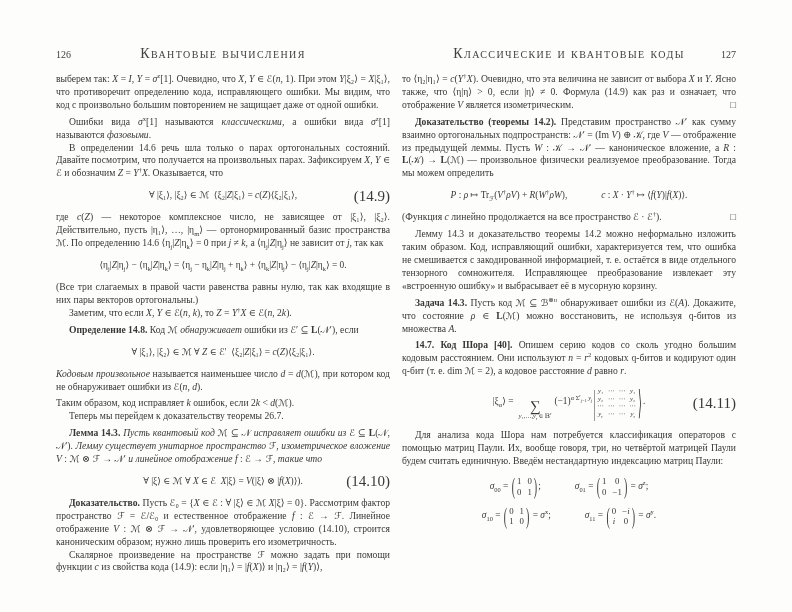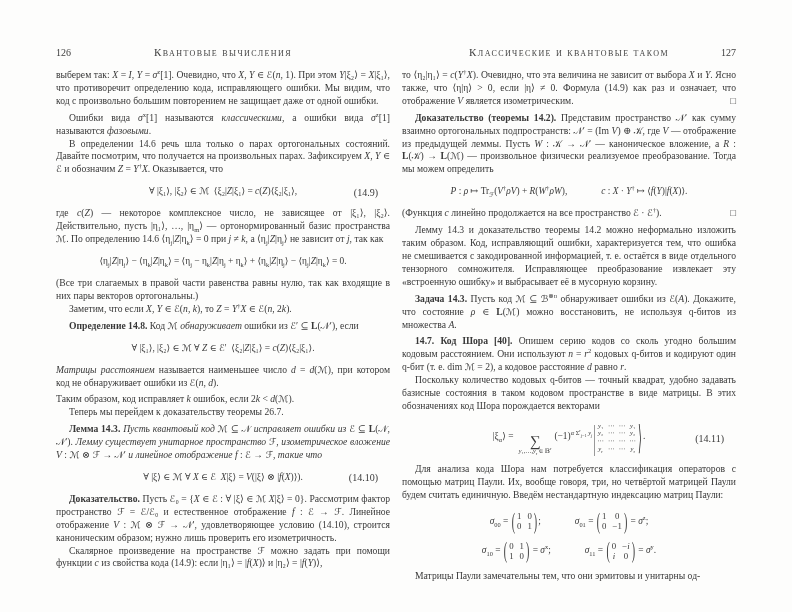--- a/index.html
+++ b/index.html
@@ -9,27 +9,27 @@
     font-family:"Liberation Serif","DejaVu Serif","DejaVu Sans",serif;
     color:#383838;
   }
   .spread{position:relative;width:792px;height:612px;}
   .page{position:absolute;top:46px;width:334px;}
   .page-left{left:56px;}
   .page-right{left:402px;}
   .pg-head{display:flex;align-items:baseline;margin-bottom:11px;}
   .pg-num{font-size:10px;width:34px;color:#3c3c3c;}
   .pg-num.r{text-align:right;}
-  .run-head{flex:1;text-align:center;font-variant:small-caps;letter-spacing:1.4px;font-size:11px;color:#404040;}
+  .run-head{flex:1;text-align:center;font-variant:small-caps;letter-spacing:1.4px;font-size:14px;color:#404040;}
   .pg-body{width:100%;}
   .para{margin:0;font-size:9.65px;line-height:12.9px;text-align:justify;}
   .para.ind{text-indent:13px;}
   .sp{margin-top:4px;}
   .eq{position:relative;margin:9px 0;font-size:9.4px;line-height:13px;text-align:center;}
-  .eq-num{position:absolute;right:12px;top:50%;transform:translateY(-50%);font-size:10px;}
+  .eq-num{position:absolute;right:0;top:50%;transform:translateY(-50%);font-size:15px;}
   sup,sub{font-size:68%;line-height:0;}
   b{font-weight:bold;}
   .qed{float:right;}
   .wgap{display:inline-block;width:34px;}
   .sum{display:inline-flex;flex-direction:column;align-items:center;vertical-align:-7px;margin:0 3px;}
   .sum .sig{font-size:15px;line-height:12px;}
   .sum .sub{font-size:6.2px;line-height:7px;white-space:nowrap;}
   .mx{display:inline-flex;align-items:center;vertical-align:middle;white-space:nowrap;margin:0 1px;}
   .paren{display:inline-block;transform:scaleY(2.25);font-size:10px;}
   .m2{display:inline-grid;grid-template-columns:auto auto;column-gap:6px;text-align:center;font-size:8.8px;line-height:10.2px;padding:0 2px;}
@@ -51,45 +51,44 @@
         <p class="para">выберем так: <i>X</i> = <i>I</i>, <i>Y</i> = <i>σ</i><sup>z</sup>[1]. Очевидно, что <i>X</i>, <i>Y</i> ∈ ℰ(<i>n</i>, 1). При этом <i>Y</i>|ξ₂⟩ = <i>X</i>|ξ₁⟩, что противоречит определению кода, исправляющего ошибки. Мы видим, что код с произвольно большим повторением не защищает даже от одной ошибки.</p>
         <p class="para ind sp">Ошибки вида <i>σ</i><sup>x</sup>[1] называются <i>классическими</i>, а ошибки вида <i>σ</i><sup>z</sup>[1] называются <i>фазовыми</i>.</p>
         <p class="para ind">В определении 14.6 речь шла только о парах ортогональных состояний. Давайте посмотрим, что получается на произвольных парах. Зафиксируем <i>X</i>, <i>Y</i> ∈ ℰ и обозначим <i>Z</i> = <i>Y</i><sup>†</sup><i>X</i>. Оказывается, что</p>
         <div class="eq"><span class="eq-body">∀ |ξ₁⟩, |ξ₂⟩ ∈ ℳ ⟨ξ₂|<i>Z</i>|ξ₁⟩ = <i>c</i>(<i>Z</i>)⟨ξ₂|ξ₁⟩,</span><span class="eq-num">(14.9)</span></div>
         <p class="para">где <i>c</i>(<i>Z</i>) — некоторое комплексное число, не зависящее от |ξ₁⟩, |ξ₂⟩. Действительно, пусть |η₁⟩, …, |η<sub>m</sub>⟩ — ортонормированный базис пространства ℳ. По определению 14.6 ⟨η<sub>j</sub>|<i>Z</i>|η<sub>k</sub>⟩ = 0 при <i>j</i> ≠ <i>k</i>, а ⟨η<sub>j</sub>|<i>Z</i>|η<sub>j</sub>⟩ не зависит от <i>j</i>, так как</p>
         <div class="eq"><span class="eq-body">⟨η<sub>j</sub>|<i>Z</i>|η<sub>j</sub>⟩ − ⟨η<sub>k</sub>|<i>Z</i>|η<sub>k</sub>⟩ = ⟨η<sub>j</sub> − η<sub>k</sub>|<i>Z</i>|η<sub>j</sub> + η<sub>k</sub>⟩ + ⟨η<sub>k</sub>|<i>Z</i>|η<sub>j</sub>⟩ − ⟨η<sub>j</sub>|<i>Z</i>|η<sub>k</sub>⟩ = 0.</span></div>
         <p class="para">(Все три слагаемых в правой части равенства равны нулю, так как входящие в них пары векторов ортогональны.)</p>
         <p class="para ind">Заметим, что если <i>X</i>, <i>Y</i> ∈ ℰ(<i>n</i>, <i>k</i>), то <i>Z</i> = <i>Y</i><sup>†</sup><i>X</i> ∈ ℰ(<i>n</i>, 2<i>k</i>).</p>
         <p class="para ind sp"><b>Определение 14.8.</b> Код ℳ <i>обнаруживает</i> ошибки из ℰ′ ⊆ <b>L</b>(𝒩′), если</p>
         <div class="eq"><span class="eq-body">∀ |ξ₁⟩, |ξ₂⟩ ∈ ℳ ∀ <i>Z</i> ∈ ℰ′ ⟨ξ₂|<i>Z</i>|ξ₁⟩ = <i>c</i>(<i>Z</i>)⟨ξ₂|ξ₁⟩.</span></div>
-        <p class="para"><i>Матрицы расстоянием</i> называется наименьшее число <i>d</i> = <i>d</i>(ℳ), при котором код не обнаруживает ошибки из ℰ(<i>n</i>, <i>d</i>).</p>
+        <p class="para"><i>Кодовым произвольное</i> называется наименьшее число <i>d</i> = <i>d</i>(ℳ), при котором код не обнаруживает ошибки из ℰ(<i>n</i>, <i>d</i>).</p>
         <p class="para sp">Таким образом, код исправляет <i>k</i> ошибок, если 2<i>k</i> &lt; <i>d</i>(ℳ).</p>
         <p class="para ind">Теперь мы перейдем к доказательству теоремы 26.7.</p>
         <p class="para ind sp"><b>Лемма 14.3.</b> <i>Пусть квантовый код</i> ℳ ⊆ 𝒩 <i>исправляет ошибки из</i> ℰ ⊆ <b>L</b>(𝒩, 𝒩′). <i>Лемму существует унитарное пространство</i> ℱ, <i>изометрическое вложение</i> <i>V</i> : ℳ ⊗ ℱ → 𝒩′ <i>и линейное отображение</i> <i>f</i> : ℰ → ℱ, <i>такие что</i></p>
         <div class="eq"><span class="eq-body">∀ |ξ⟩ ∈ ℳ ∀ <i>X</i> ∈ ℰ <i>X</i>|ξ⟩ = <i>V</i>(|ξ⟩ ⊗ |<i>f</i>(<i>X</i>)⟩).</span><span class="eq-num">(14.10)</span></div>
         <p class="para ind sp"><b>Доказательство.</b> Пусть ℰ₀ = {<i>X</i> ∈ ℰ : ∀ |ξ⟩ ∈ ℳ <i>X</i>|ξ⟩ = 0}. Рассмотрим фактор пространство ℱ = ℰ/ℰ₀ и естественное отображение <i>f</i> : ℰ → ℱ. Линейное отображение <i>V</i> : ℳ ⊗ ℱ → 𝒩′, удовлетворяющее условию (14.10), строится каноническим образом; нужно лишь проверить его изометричность.</p>
         <p class="para ind">Скалярное произведение на пространстве ℱ можно задать при помощи функции <i>c</i> из свойства кода (14.9): если |η₁⟩ = |<i>f</i>(<i>X</i>)⟩ и |η₂⟩ = |<i>f</i>(<i>Y</i>)⟩,</p>
       </div>
   </section>
 
   <section class="page page-right">
     <header class="pg-head">
       <span class="pg-num"></span>
-      <span class="run-head">Классические и квантовые таком</span>
+      <span class="run-head">Классические и квантовые коды</span>
       <span class="pg-num r">127</span>
     </header>
     <div class="pg-body">
         <p class="para">то ⟨η₂|η₁⟩ = <i>c</i>(<i>Y</i><sup>†</sup><i>X</i>). Очевидно, что эта величина не зависит от выбора <i>X</i> и <i>Y</i>. Ясно также, что ⟨η|η⟩ &gt; 0, если |η⟩ ≠ 0. Формула (14.9) как раз и означает, что отображение <i>V</i> является изометрическим. <span class="qed">□</span></p>
         <p class="para ind sp"><b>Доказательство (теоремы 14.2).</b> Представим пространство 𝒩′ как сумму взаимно ортогональных подпространств: 𝒩′ = (Im <i>V</i>) ⊕ 𝒦, где <i>V</i> — отображение из предыдущей леммы. Пусть <i>W</i> : 𝒦 → 𝒩′ — каноническое вложение, а <i>R</i> : <b>L</b>(𝒦) → <b>L</b>(ℳ) — произвольное физически реализуемое преобразование. Тогда мы можем определить</p>
         <div class="eq"><span class="eq-body"><i>P</i> : <i>ρ</i> ↦ Tr<sub>ℱ</sub>(<i>V</i><sup>†</sup><i>ρV</i>) + <i>R</i>(<i>W</i><sup>†</sup><i>ρW</i>),<span class="wgap"></span><i>c</i> : <i>X</i> · <i>Y</i><sup>†</sup> ↦ ⟨<i>f</i>(<i>Y</i>)|<i>f</i>(<i>X</i>)⟩.</span></div>
         <p class="para">(Функция <i>c</i> линейно продолжается на все пространство ℰ · ℰ<sup>†</sup>). <span class="qed">□</span></p>
         <p class="para ind sp">Лемму 14.3 и доказательство теоремы 14.2 можно неформально изложить таким образом. Код, исправляющий ошибки, характеризуется тем, что ошибка не смешивается с закодированной информацией, т. е. остаётся в виде отдельного тензорного сомножителя. Исправляющее преобразование извлекает эту «встроенную ошибку» и выбрасывает её в мусорную корзину.</p>
         <p class="para ind sp"><b>Задача 14.3.</b> Пусть код ℳ ⊆ ℬ<sup>⊗<i>n</i></sup> обнаруживает ошибки из ℰ(<i>A</i>). Докажите, что состояние <i>ρ</i> ∈ <b>L</b>(ℳ) можно восстановить, не используя q-битов из множества <i>A</i>.</p>
         <p class="para ind sp"><b>14.7. Код Шора [40].</b> Опишем серию кодов со сколь угодно большим кодовым расстоянием. Они используют <i>n</i> = <i>r</i><sup>2</sup> кодовых q-битов и кодируют один q-бит (т. е. dim ℳ = 2), а кодовое расстояние <i>d</i> равно <i>r</i>.</p>
-        <p class="para ind">Поскольку количество кодовых q-битов — точный квадрат, удобно задавать базисные состояния в таком кодовом пространстве в виде матрицы. В этих обозначениях код Шора порождается векторами</p>
         <div class="eq"><span class="eq-body">|ξ<sub>α</sub>⟩ = <span class="sum">
               <span class="sig">∑</span>
               <span class="sub"><i>y</i>₁,…,<i>y</i><sub>r</sub> ∈ 𝔹<sup>r</sup></span>
             </span>(−1)<sup><i>α</i> Σ<sup>r</sup><sub>j=1</sub> <i>y<sub>j</sub></i></sup><span class="mx">
               <span class="kbar">|</span>
               <span class="kgrid">
                 <span><i>y</i>₁</span>
                 <span>⋯</span>
                 <span>⋯</span>
                 <span><i>y</i>₁</span>
@@ -140,17 +139,16 @@
             </span> = <i>σ</i><sup>x</sup>;<span class="wgap"></span><i>σ</i><sub>11</sub> = <span class="mx">
               <span class="paren">(</span>
               <span class="m2">
                 <span>0</span>
                 <span>−<i>i</i></span>
                 <span><i>i</i></span>
                 <span>0</span>
               </span>
               <span class="paren">)</span>
             </span> = <i>σ</i><sup>y</sup>.</span></div>
-        <p class="para ind">Матрицы Паули замечательны тем, что они эрмитовы и унитарны од-</p>
       </div>
   </section>
 
 </div>
 
 </body></html>

